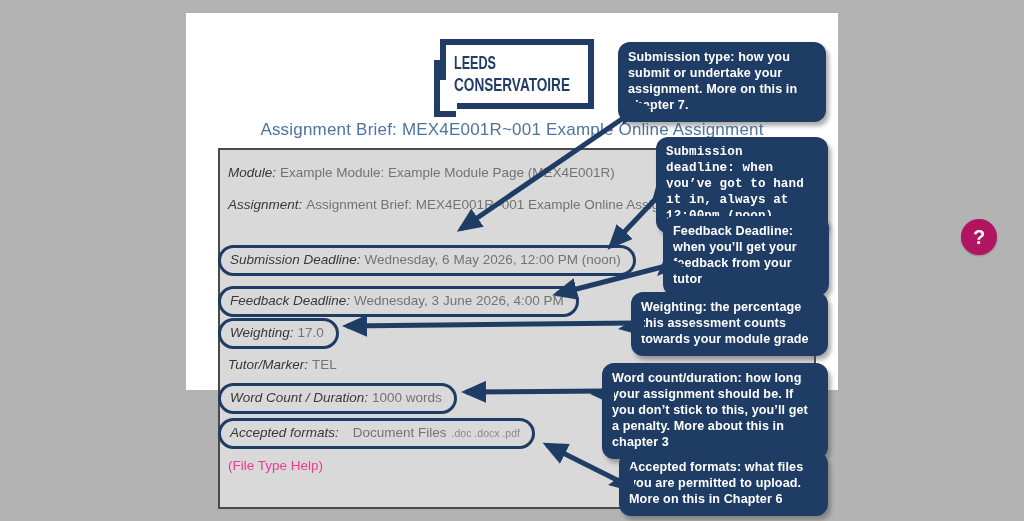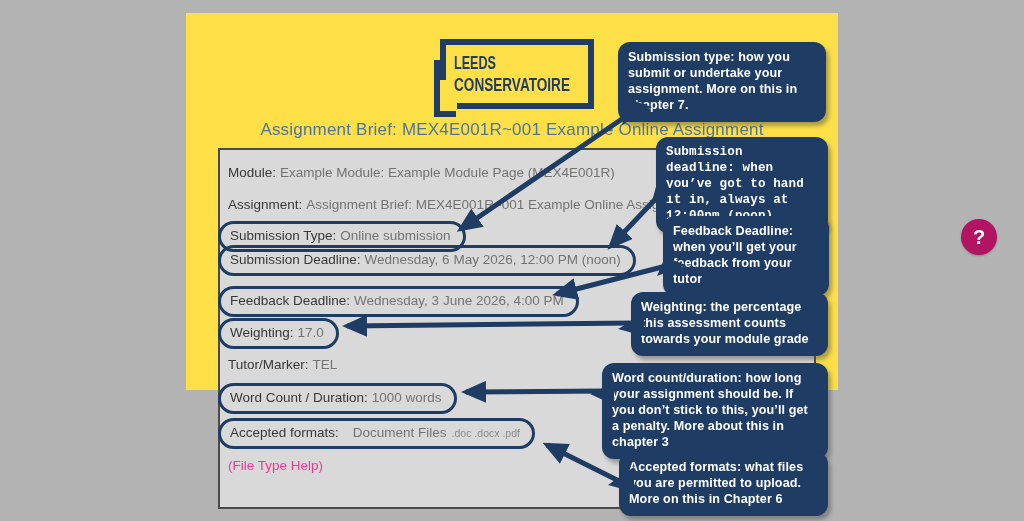--- a/index.html
+++ b/index.html
@@ -1,27 +1,27 @@
 <!DOCTYPE html>
 <html><head>
 <meta charset="utf-8">
 <style>
   html,body{margin:0;padding:0;}
   body{font-family:"Liberation Sans",sans-serif;background:#b3b3b3;}
   .stage{position:relative;width:1024px;height:521px;overflow:hidden;background:#b3b3b3;}
-  .page{position:absolute;left:186px;top:13px;width:652px;height:377px;background:#fde047;}
+  .page{position:absolute;left:186px;top:13px;width:652px;height:377px;background:#ffffff;}
   .logo-svg{position:absolute;left:237px;top:23px;width:172px;height:82px;}
   .logo-stroke{fill:none;stroke:#213d66;stroke-width:6;}
   .logo-text{fill:#213d66;font-family:"Liberation Sans",sans-serif;font-weight:bold;font-size:18px;}
   .page-title{position:absolute;left:0;top:107px;width:100%;text-align:center;
     font-size:17px;color:#4e74a0;letter-spacing:.2px;}
   .panel{position:absolute;left:32px;top:135px;width:594px;height:357px;
     background:#d9d9d9;border:2px solid #4a4a4a;}
   .row{position:absolute;left:8px;font-size:13.5px;line-height:20px;white-space:nowrap;color:#383838;}
-  .row .lbl{color:#383838;}
+  .row .lbl{color:#383838;font-style:italic;}
   .row .val{color:#737373;margin-left:4px;}
   .row .val.gap{margin-left:14px;}
   .row .ext{color:#8a8a8a;font-size:10.5px;margin-left:5px;text-align:right;}
   .row.circled{left:-2px;}
   .oval{display:inline-block;border:3px solid #1e3c64;border-radius:16px;padding:2px 12px 3px 9px;}
   .filehelp{position:absolute;left:8px;top:308px;font-size:13.5px;color:#ee3a94;text-decoration:none;cursor:pointer;}
   .callout{position:absolute;background:#1e3c64;color:#ffffff;border-radius:12px;
     padding:8px 10px;font-size:12.6px;line-height:1.27;font-weight:600;letter-spacing:.1px;
     box-shadow:3px 4px 4px rgba(70,70,70,.45);z-index:5;}
   .overlay{position:absolute;left:0;top:0;width:1024px;height:521px;z-index:6;pointer-events:none;}
@@ -49,25 +49,20 @@
     <div class="panel">
 
       <div class="row" style="top:13px">
         <span class="lbl">Module:</span><span class="val">Example Module: Example Module Page (MEX4E001R)</span>
       </div>
 
       <div class="row" style="top:45px">
         <span class="lbl">Assignment:</span><span class="val">Assignment Brief: MEX4E001R~001 Example Online Assignment</span>
       </div>
 
-      <div class="row circled" style="top:71px">
-        <span class="oval">
-          <span class="lbl">Submission Type:</span><span class="val">Online submission</span>
-        </span>
-      </div>
 
       <div class="row circled" style="top:95px">
         <span class="oval">
           <span class="lbl">Submission Deadline:</span><span class="val">Wednesday, 6 May 2026, 12:00 PM (noon)</span>
         </span>
       </div>
 
       <div class="row circled" style="top:136px">
         <span class="oval">
           <span class="lbl">Feedback Deadline:</span><span class="val">Wednesday, 3 June 2026, 4:00 PM</span>

